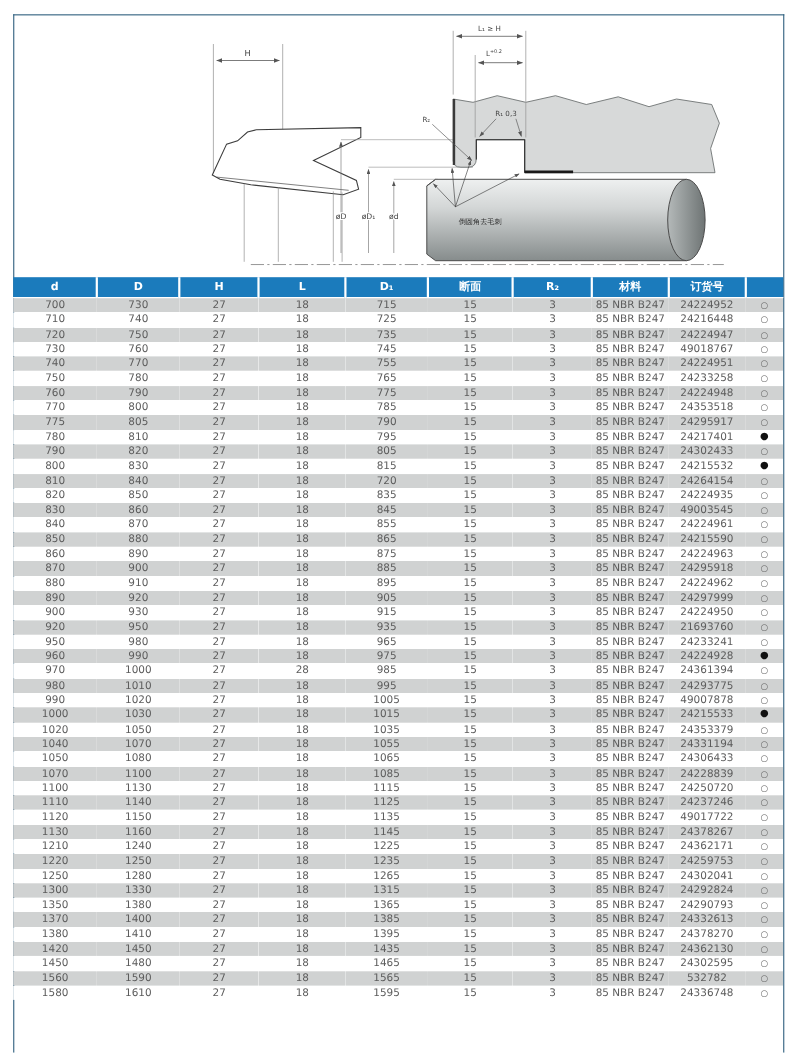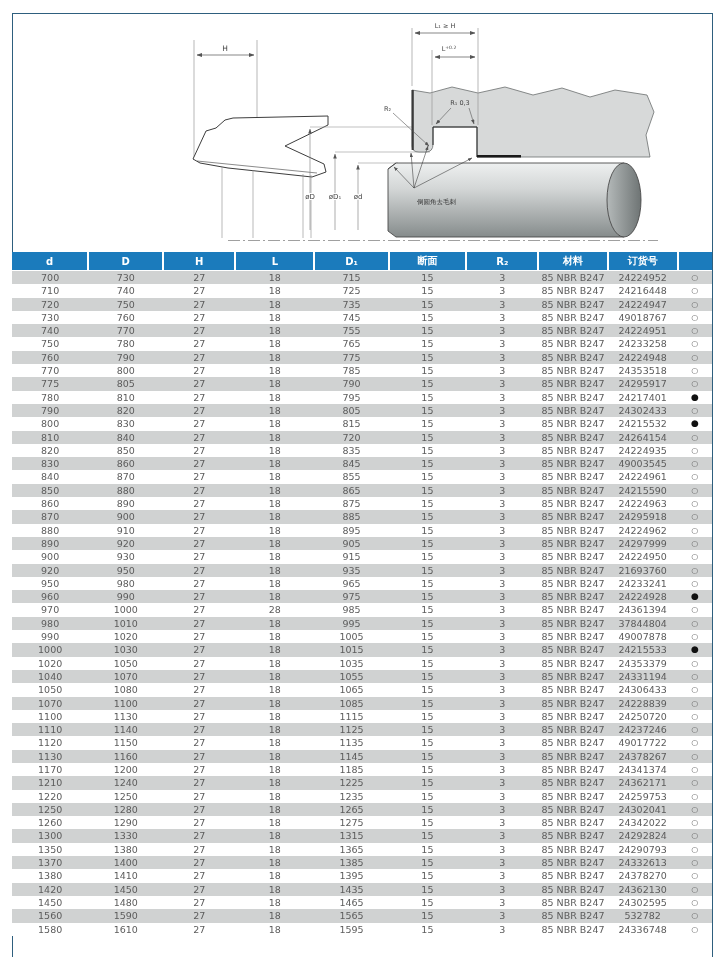--- a/index.html
+++ b/index.html
@@ -455,21 +455,21 @@
           </tr>
           <tr>
             <td>980</td>
             <td>1010</td>
             <td>27</td>
             <td>18</td>
             <td>995</td>
             <td>15</td>
             <td>3</td>
             <td>85 NBR B247</td>
-            <td>37844804</td>
+            <td>24293775</td>
             <td class="dot">○</td>
           </tr>
           <tr>
             <td>990</td>
             <td>1020</td>
             <td>27</td>
             <td>18</td>
             <td>1005</td>
             <td>15</td>
             <td>3</td>
@@ -579,32 +579,20 @@
             <td>27</td>
             <td>18</td>
             <td>1145</td>
             <td>15</td>
             <td>3</td>
             <td>85 NBR B247</td>
             <td>24378267</td>
             <td class="dot">○</td>
           </tr>
           <tr>
-            <td>1170</td>
-            <td>1200</td>
-            <td>27</td>
-            <td>18</td>
-            <td>1185</td>
-            <td>15</td>
-            <td>3</td>
-            <td>85 NBR B247</td>
-            <td>24341374</td>
-            <td class="dot">○</td>
-          </tr>
-          <tr>
             <td>1210</td>
             <td>1240</td>
             <td>27</td>
             <td>18</td>
             <td>1225</td>
             <td>15</td>
             <td>3</td>
             <td>85 NBR B247</td>
             <td>24362171</td>
             <td class="dot">○</td>
@@ -624,32 +612,20 @@
           <tr>
             <td>1250</td>
             <td>1280</td>
             <td>27</td>
             <td>18</td>
             <td>1265</td>
             <td>15</td>
             <td>3</td>
             <td>85 NBR B247</td>
             <td>24302041</td>
-            <td class="dot">○</td>
-          </tr>
-          <tr>
-            <td>1260</td>
-            <td>1290</td>
-            <td>27</td>
-            <td>18</td>
-            <td>1275</td>
-            <td>15</td>
-            <td>3</td>
-            <td>85 NBR B247</td>
-            <td>24342022</td>
             <td class="dot">○</td>
           </tr>
           <tr>
             <td>1300</td>
             <td>1330</td>
             <td>27</td>
             <td>18</td>
             <td>1315</td>
             <td>15</td>
             <td>3</td>

